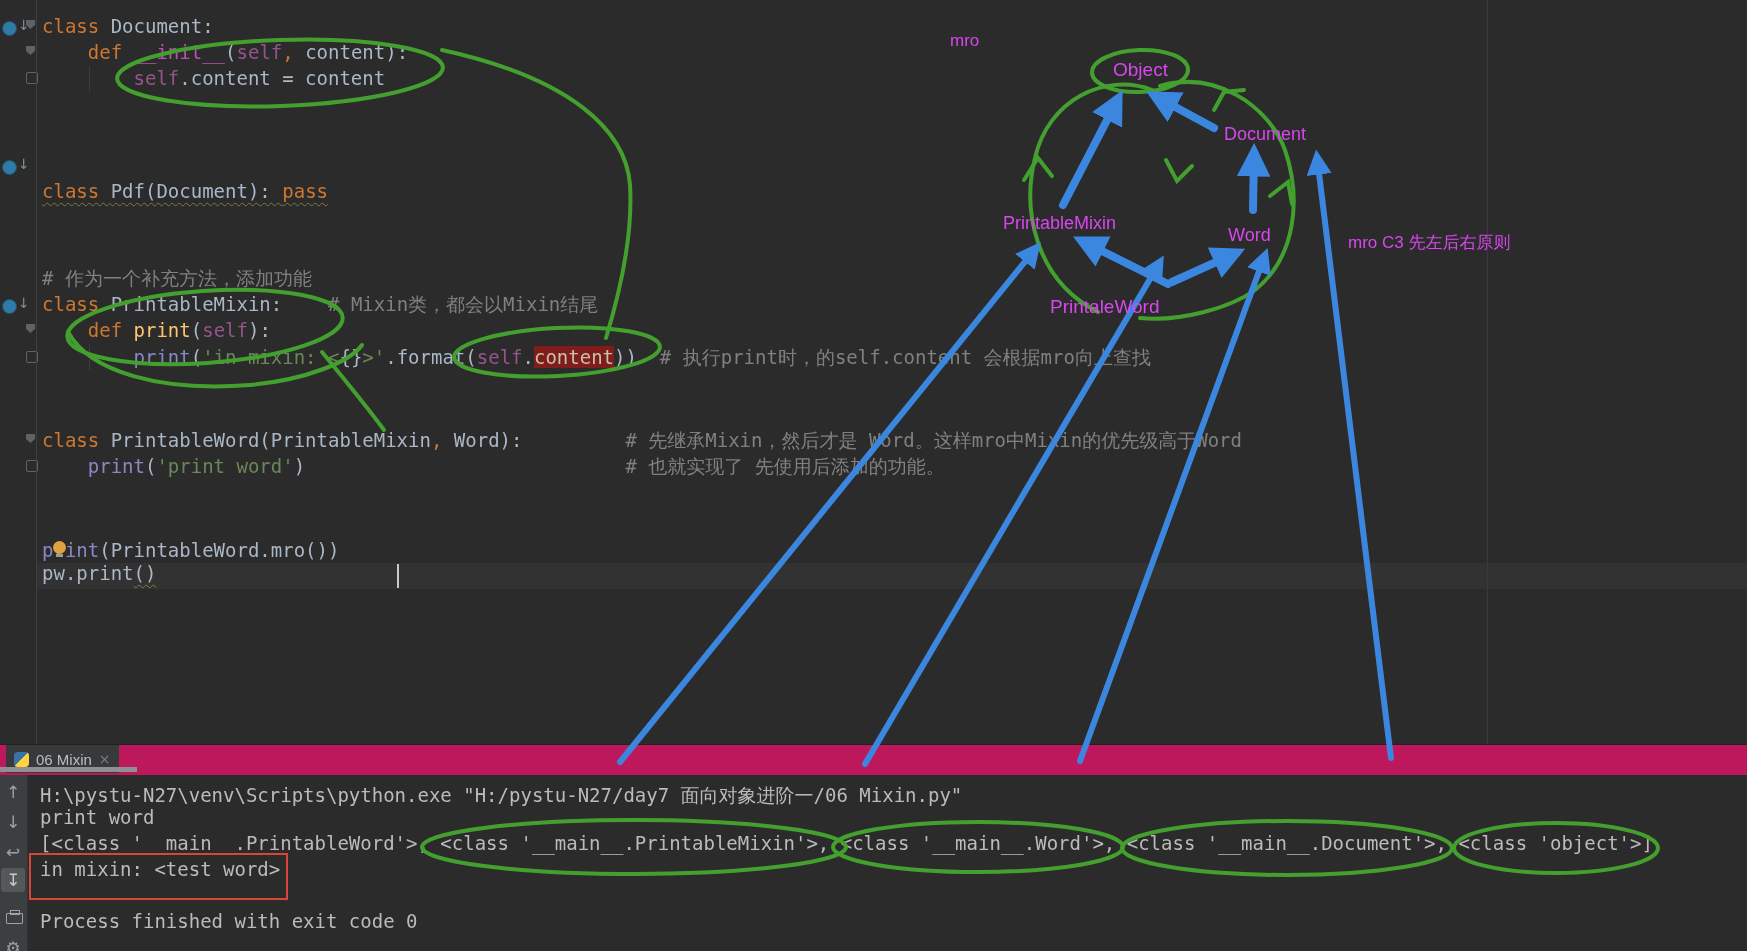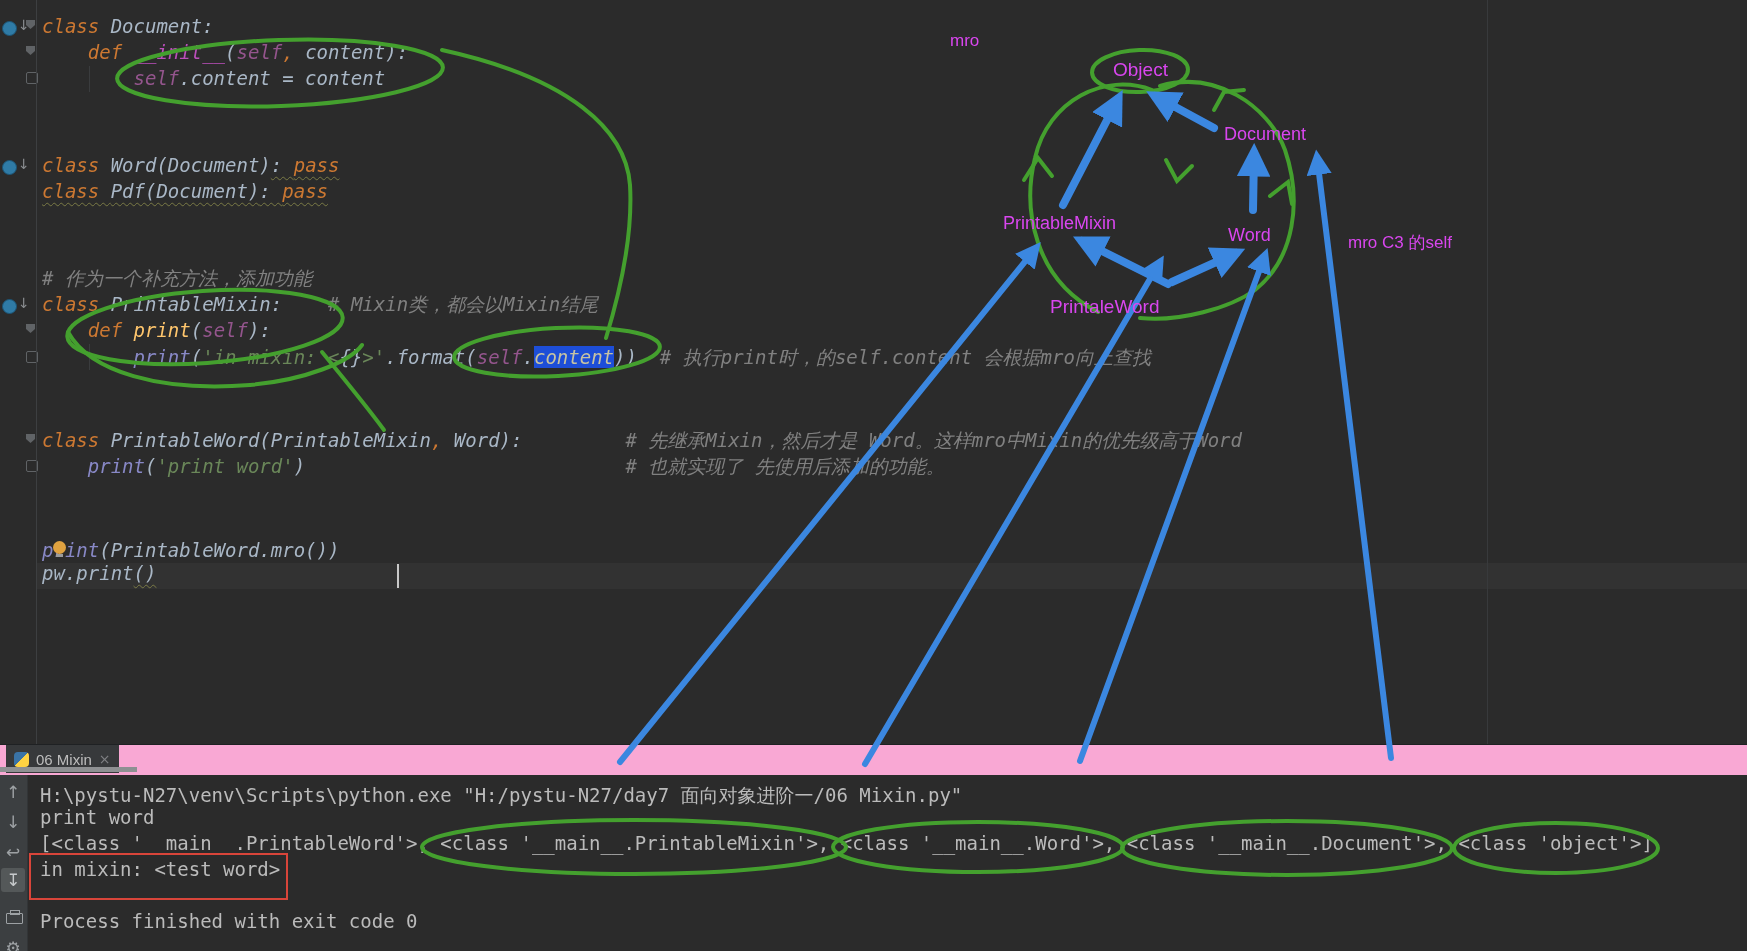--- a/index.html
+++ b/index.html
@@ -1,25 +1,25 @@
 <!DOCTYPE html>
 <html lang="zh"><head>
 <meta charset="utf-8">
 <style>
   html,body{margin:0;padding:0;background:#2b2b2b;}
   #app{position:relative;width:1747px;height:951px;background:#2b2b2b;overflow:hidden;
        font-family:"DejaVu Sans Mono","Liberation Mono",monospace;}
   
   .vline{position:absolute;width:1px;background:#3d3f41;}
-  #editor-code{position:absolute;left:0;top:0;width:100%;height:745px;font-style:italic;}
+  #editor-code{position:absolute;left:0;top:0;width:100%;height:745px;}
   .cl{position:absolute;left:42px;height:26px;line-height:26px;font-size:19px;white-space:pre;}
   .cl span{white-space:pre;}
   .kw{color:#cc7832}.pl{color:#a9b7c6}.fn{color:#ffc66d}.dd{color:#bb4fbb}
   .sf{color:#94558d}.st{color:#6a8759}.cm{color:#808080}.bi{color:#8888c6}.op{color:#cc7832}
-  .hl{background:#1d4ed8;color:#c7c3a2}
+  .hl{background:#7f1d1d;color:#c7c3a2}
   .br{color:#ffef28;background:#3a5141;font-weight:bold}
   .wv{text-decoration:underline wavy #7a7a45;text-underline-offset:4px;text-decoration-thickness:1px;}
   #current-line{position:absolute;left:37px;right:0;top:563px;height:26px;background:#323232;}
   #caret{position:absolute;width:2px;height:24px;background:#c8c8c8;}
   
   #gutter-sep{left:36px;top:0;height:745px;}
   #margin-line{left:1487px;top:0;height:745px;background:#383a3c;}
   .runmark{position:absolute;left:2px;width:26px;height:16px;}
   .runmark .dot{position:absolute;left:0;top:1px;width:13px;height:13px;border-radius:50%;
         background:#2f7ba6;border:1px solid #1c5576;}
@@ -27,21 +27,21 @@
         font-family:"DejaVu Sans",sans-serif;}
   .fold{position:absolute;left:26px;width:10px;height:10px;border:1px solid #606366;background:transparent;}
   .fold.p{clip-path:polygon(0 0,100% 0,100% 55%,50% 100%,0 55%);background:#606366;border:none;width:9px;height:9px;}
   .fold.b{border-radius:2px;}
   .bulb{position:absolute;left:52px;top:541px;width:16px;height:16px;}
   .bulb .g{position:absolute;left:1px;top:0;width:13px;height:13px;border-radius:50%;background:#dfa240;}
   .bulb .base{position:absolute;left:4px;top:13px;width:7px;height:3px;background:#9b9b9b;}
   .iguide{position:absolute;width:1px;background:#3a3c3e;}
   
   #console-sep{position:absolute;left:0;top:744px;width:100%;height:1px;background:#1f2123;}
-  #tabbar{position:absolute;left:0;top:745px;width:100%;height:30px;background:#f9a8d4;}
+  #tabbar{position:absolute;left:0;top:745px;width:100%;height:30px;background:#be185d;}
   #run-tab{position:absolute;left:6px;top:0;height:28px;display:flex;align-items:center;gap:7px;
         padding:0 8px;background:#37393b;}
   #py-icon{width:15px;height:15px;border-radius:4px;
         background:linear-gradient(135deg,#3a73a6 0 50%,#ffd343 50% 100%);}
   #tab-label{color:#bdbdbd;font-size:15px;font-family:"Liberation Sans","DejaVu Sans",sans-serif;}
   #tab-close{color:#7f8084;font-size:14px;font-family:"DejaVu Sans",sans-serif;}
   #tab-underline{position:absolute;left:0;top:767px;width:137px;height:5px;background:#8e9092;}
   #console-strip{position:absolute;left:0;top:775px;width:27px;height:176px;background:#3c3f41;
         border-right:1px solid #323537;}
   .cicon{position:absolute;left:1px;width:24px;height:24px;color:#9da1a4;font-size:17px;line-height:24px;
@@ -58,21 +58,20 @@
 </head>
 <body>
 
 <div id="app">
 
   <div id="current-line"></div>
   <div id="editor-code">
       <div class="cl" style="top: 13px;"><span class="kw">class </span><span class="pl">Document:</span></div>
       <div class="cl" style="top: 39px;"><span class="pl">    </span><span class="kw">def </span><span class="dd">__init__</span><span class="pl">(</span><span class="sf">self</span><span class="op">,</span><span class="pl"> content):</span></div>
       <div class="cl" style="top: 65px;"><span class="pl">        </span><span class="sf">self</span><span class="pl">.content = content</span></div>
-      <div class="cl" style="top: 152px;"><span class="kw">class </span><span class="pl">Word(Document)</span><span class="pl wv">: </span><span class="kw wv">pass</span></div>
       <div class="cl" style="top: 178px;"><span class="kw wv">class </span><span class="pl wv">Pdf(Document)</span><span class="pl wv">: </span><span class="kw wv">pass</span></div>
       <div class="cl" style="top: 265px;"><span class="cm"># 作为一个补充方法，添加功能</span></div>
       <div class="cl" style="top: 291px;"><span class="kw">class </span><span class="pl">PrintableMixin:</span><span class="pl">    </span><span class="cm"># Mixin类，都会以Mixin结尾</span></div>
       <div class="cl" style="top: 317px;"><span class="pl">    </span><span class="kw">def </span><span class="fn">print</span><span class="pl">(</span><span class="sf">self</span><span class="pl">):</span></div>
       <div class="cl" style="top: 344px;"><span class="pl">        </span><span class="bi">print</span><span class="pl">(</span><span class="st">'in mixin: &lt;</span><span class="pl">{}</span><span class="st">&gt;'</span><span class="pl">.format(</span><span class="sf">self</span><span class="pl">.</span><span class="pl hl">content</span><span class="pl">))</span><span class="pl">  </span><span class="cm"># 执行print时，的self.content 会根据mro向上查找</span></div>
       <div class="cl" style="top: 427px;"><span class="kw">class </span><span class="pl">PrintableWord(PrintableMixin</span><span class="op">,</span><span class="pl"> Word):</span><span class="pl">         </span><span class="cm"># 先继承Mixin，然后才是 Word。这样mro中Mixin的优先级高于Word</span></div>
       <div class="cl" style="top: 453px;"><span class="pl">    </span><span class="bi">print</span><span class="pl">(</span><span class="st">'print word'</span><span class="pl">)</span><span class="pl">                            </span><span class="cm"># 也就实现了 先使用后添加的功能。</span></div>
       <div class="cl" style="top: 537px;"><span class="bi">print</span><span class="pl">(PrintableWord.mro())</span></div>
       <div class="cl" style="top: 560px;"><span class="pl">pw.print</span><span class="pl wv">()</span></div>
     </div>
@@ -164,21 +163,21 @@
         <rect x="30" y="854" width="257" height="45"></rect>
       </g>
   </svg>
   <div id="red-labels">
       <div class="redlab" style="left: 950px; top: 31px; font-size: 17px;">mro</div>
       <div class="redlab" style="left: 1113px; top: 59px; font-size: 19px;">Object</div>
       <div class="redlab" style="left: 1224px; top: 124px; font-size: 18px;">Document</div>
       <div class="redlab" style="left: 1003px; top: 213px; font-size: 18px;">PrintableMixin</div>
       <div class="redlab" style="left: 1228px; top: 225px; font-size: 18px;">Word</div>
       <div class="redlab" style="left: 1050px; top: 296px; font-size: 19px;">PrintaleWord</div>
-      <div class="redlab" style="left: 1348px; top: 231px; font-size: 17px;">mro C3 的self</div>
+      <div class="redlab" style="left: 1348px; top: 231px; font-size: 17px;">mro C3 先左后右原则</div>
     </div>
 <div id="caret" style="left: 397px; top: 564px;"></div>
     <div class="cicon" style="top: 780px;">↑</div>
     <div class="cicon" style="top: 810px;">↓</div>
     <div class="cicon" style="top: 840px;">↩</div>
     <div class="cicon active" style="top: 868px;">↧</div>
     <div class="cicon" style="top: 904px;">
       <div class="printer" style="top: 9px;"></div>
     </div>
     <div class="cicon" style="top: 936px;">⚙</div>

